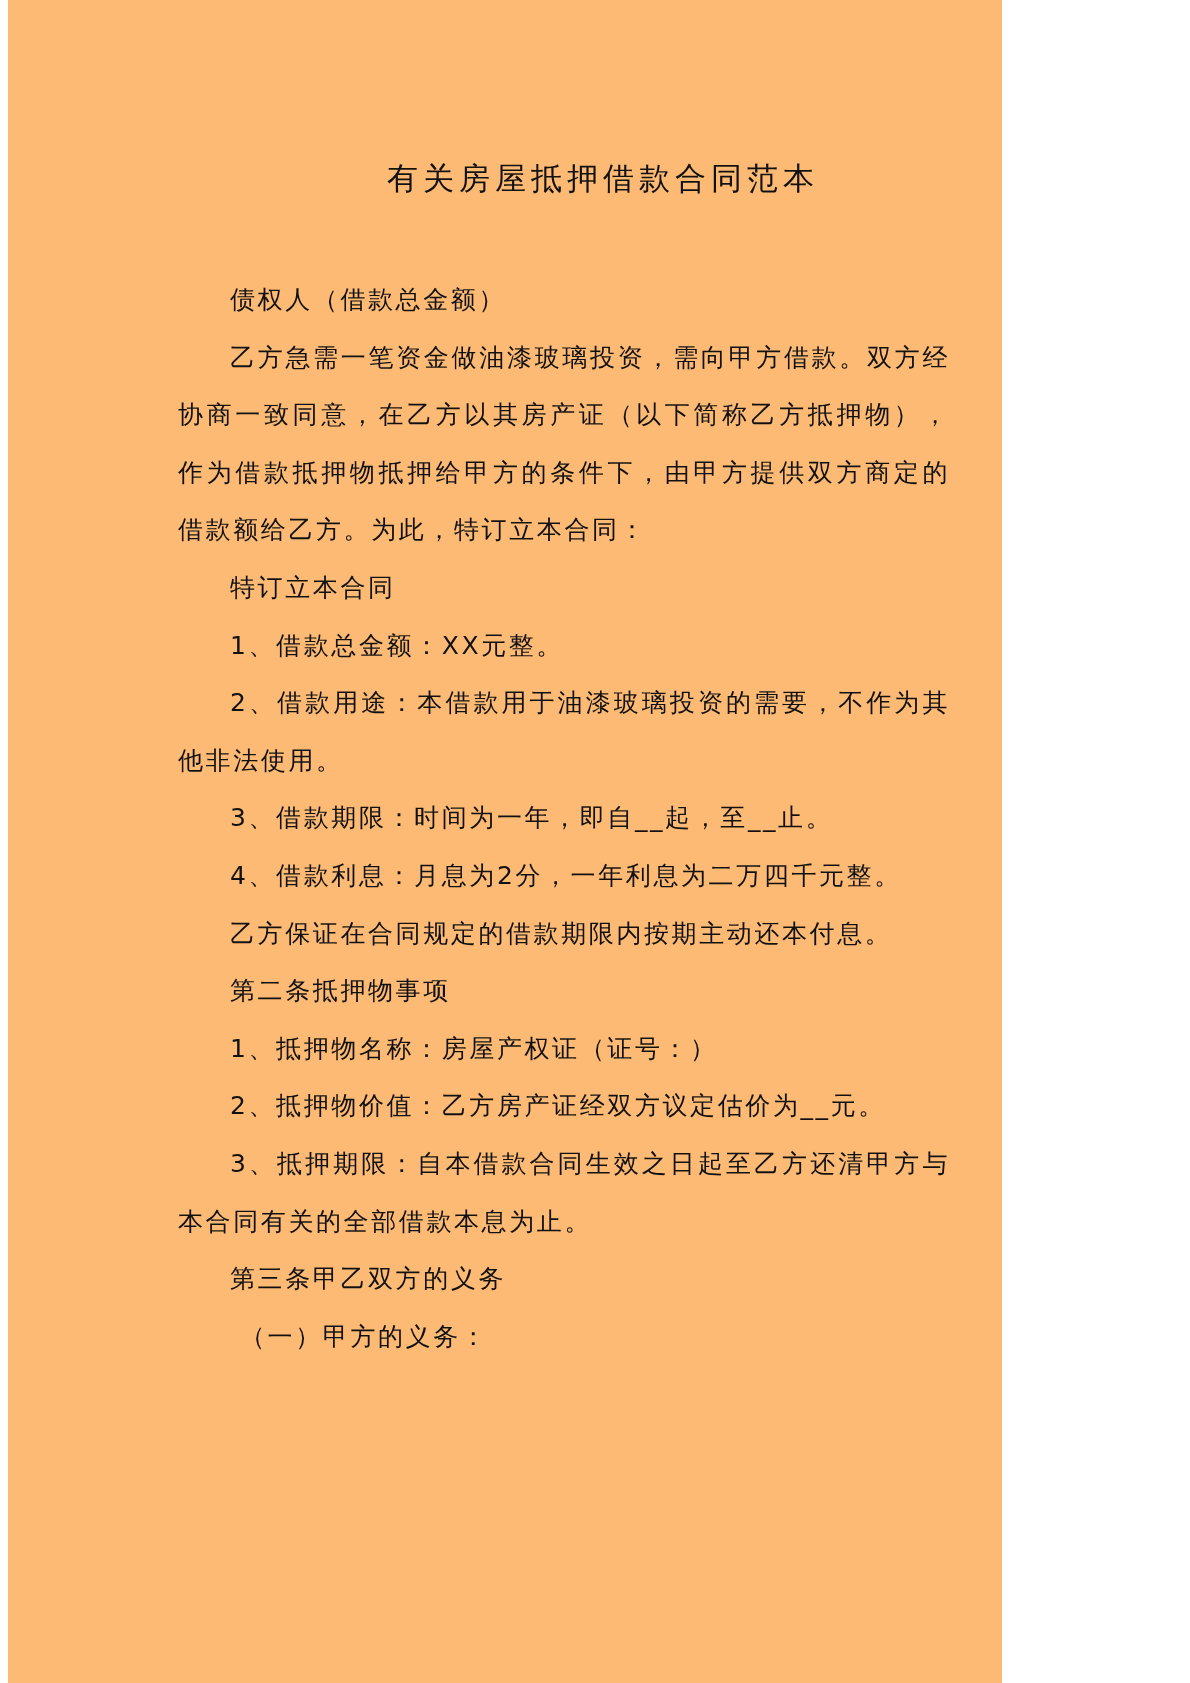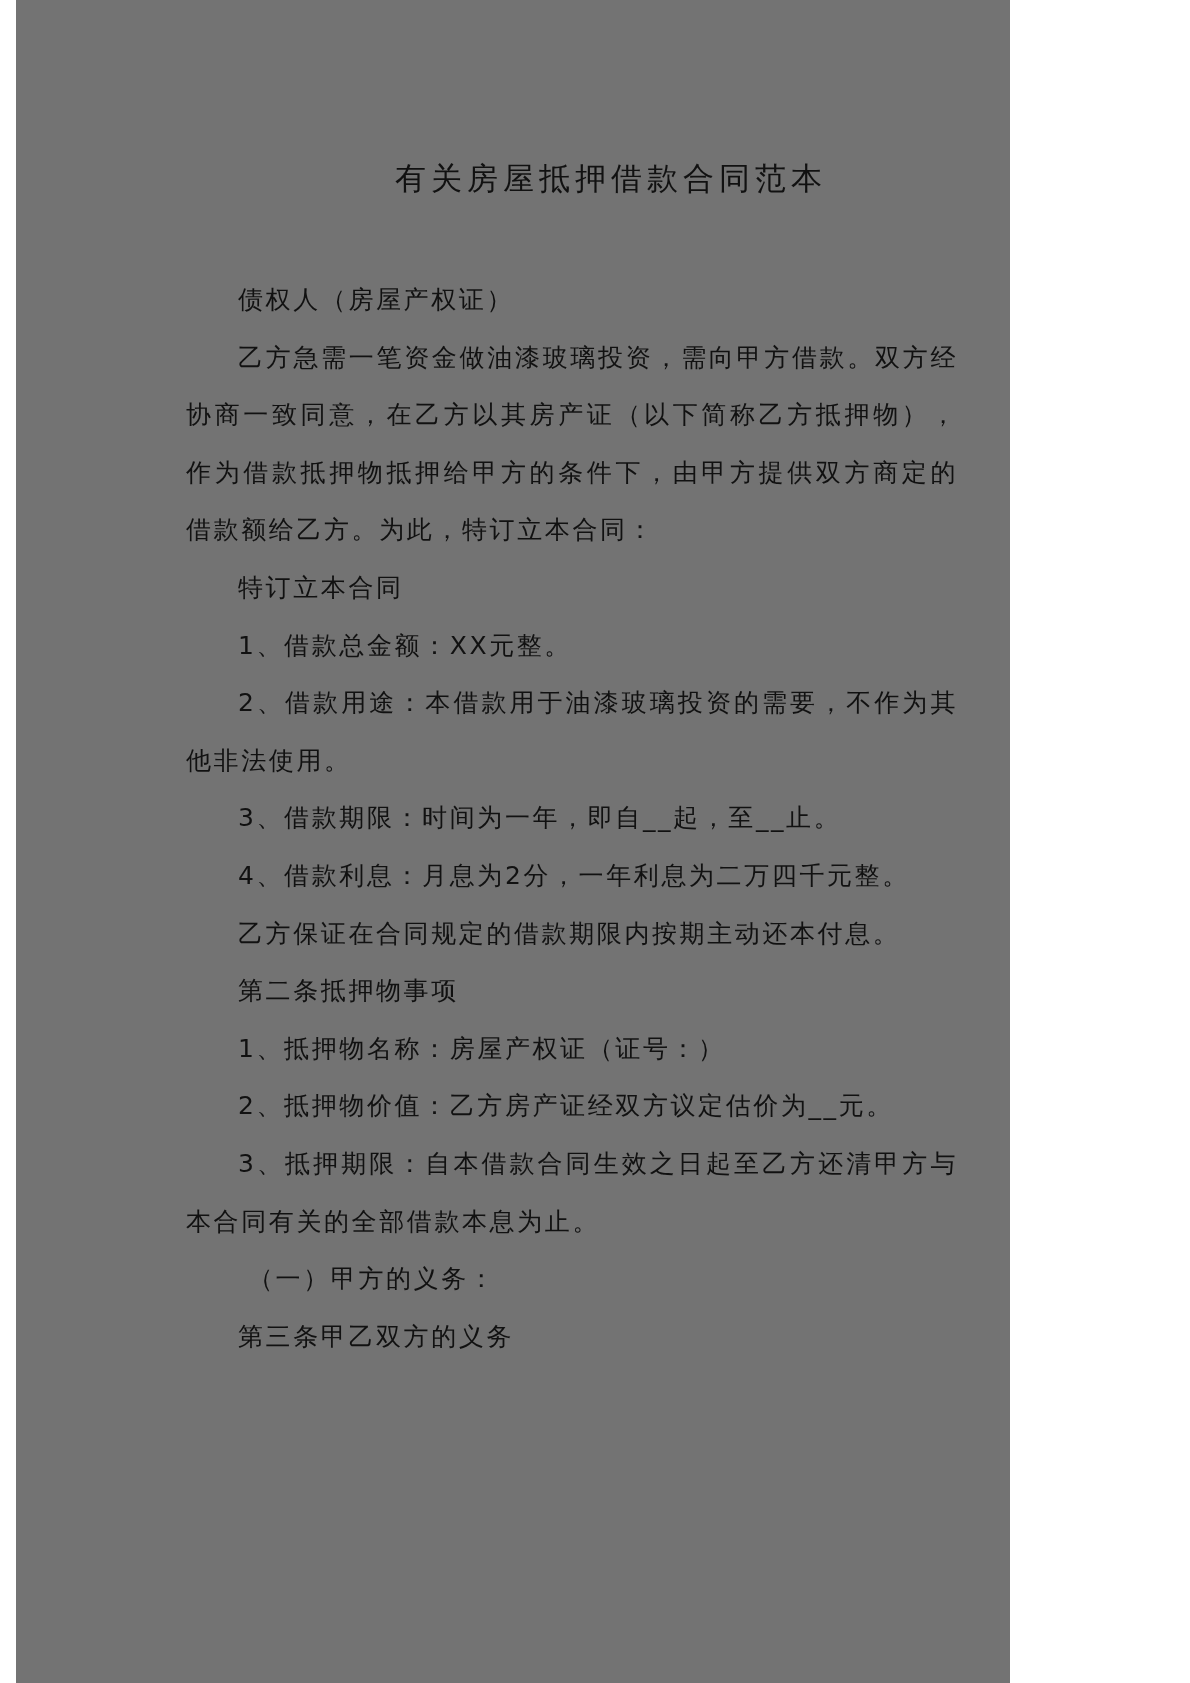--- a/index.html
+++ b/index.html
@@ -10,25 +10,25 @@
     body {
       width: 1190px;
       height: 1683px;
       position: relative;
       overflow: hidden;
       color: #111111;
       font-family: "DejaVu Sans", "Liberation Sans", sans-serif;
     }
     .page {
       position: absolute;
-      left: 16px;
+      left: 8px;
       top: 0;
       width: 994px;
       height: 1683px;
-      background: #737373;
+      background: #fdba74;
     }
     .title {
       position: absolute;
       left: 0;
       top: 156px;
       width: 1190px;
       text-align: center;
       font-size: 31px;
       letter-spacing: 5px;
       line-height: 44px;
@@ -55,28 +55,28 @@
       text-indent: 62px;
     }
   </style>
 </head>
 <body>
 
 <div class="page">
   <h1 class="title">有关房屋抵押借款合同范本</h1>
 
   <div class="body-text">
-    <p class="para">债权人（房屋产权证）</p>
+    <p class="para">债权人（借款总金额）</p>
     <p class="para">乙方急需一笔资金做油漆玻璃投资，需向甲方借款。双方经协商一致同意，在乙方以其房产证（以下简称乙方抵押物），作为借款抵押物抵押给甲方的条件下，由甲方提供双方商定的借款额给乙方。为此，特订立本合同：</p>
     <p class="para">特订立本合同</p>
     <p class="para">1、借款总金额：XX元整。</p>
     <p class="para">2、借款用途：本借款用于油漆玻璃投资的需要，不作为其他非法使用。</p>
     <p class="para">3、借款期限：时间为一年，即自__起，至__止。</p>
     <p class="para">4、借款利息：月息为2分，一年利息为二万四千元整。</p>
     <p class="para">乙方保证在合同规定的借款期限内按期主动还本付息。</p>
     <p class="para">第二条抵押物事项</p>
     <p class="para">1、抵押物名称：房屋产权证（证号：）</p>
     <p class="para">2、抵押物价值：乙方房产证经双方议定估价为__元。</p>
     <p class="para">3、抵押期限：自本借款合同生效之日起至乙方还清甲方与本合同有关的全部借款本息为止。</p>
+    <p class="para">第三条甲乙双方的义务</p>
     <p class="para sub">（一）甲方的义务：</p>
-    <p class="para">第三条甲乙双方的义务</p>
   </div>
 </div>
 
 </body></html>

